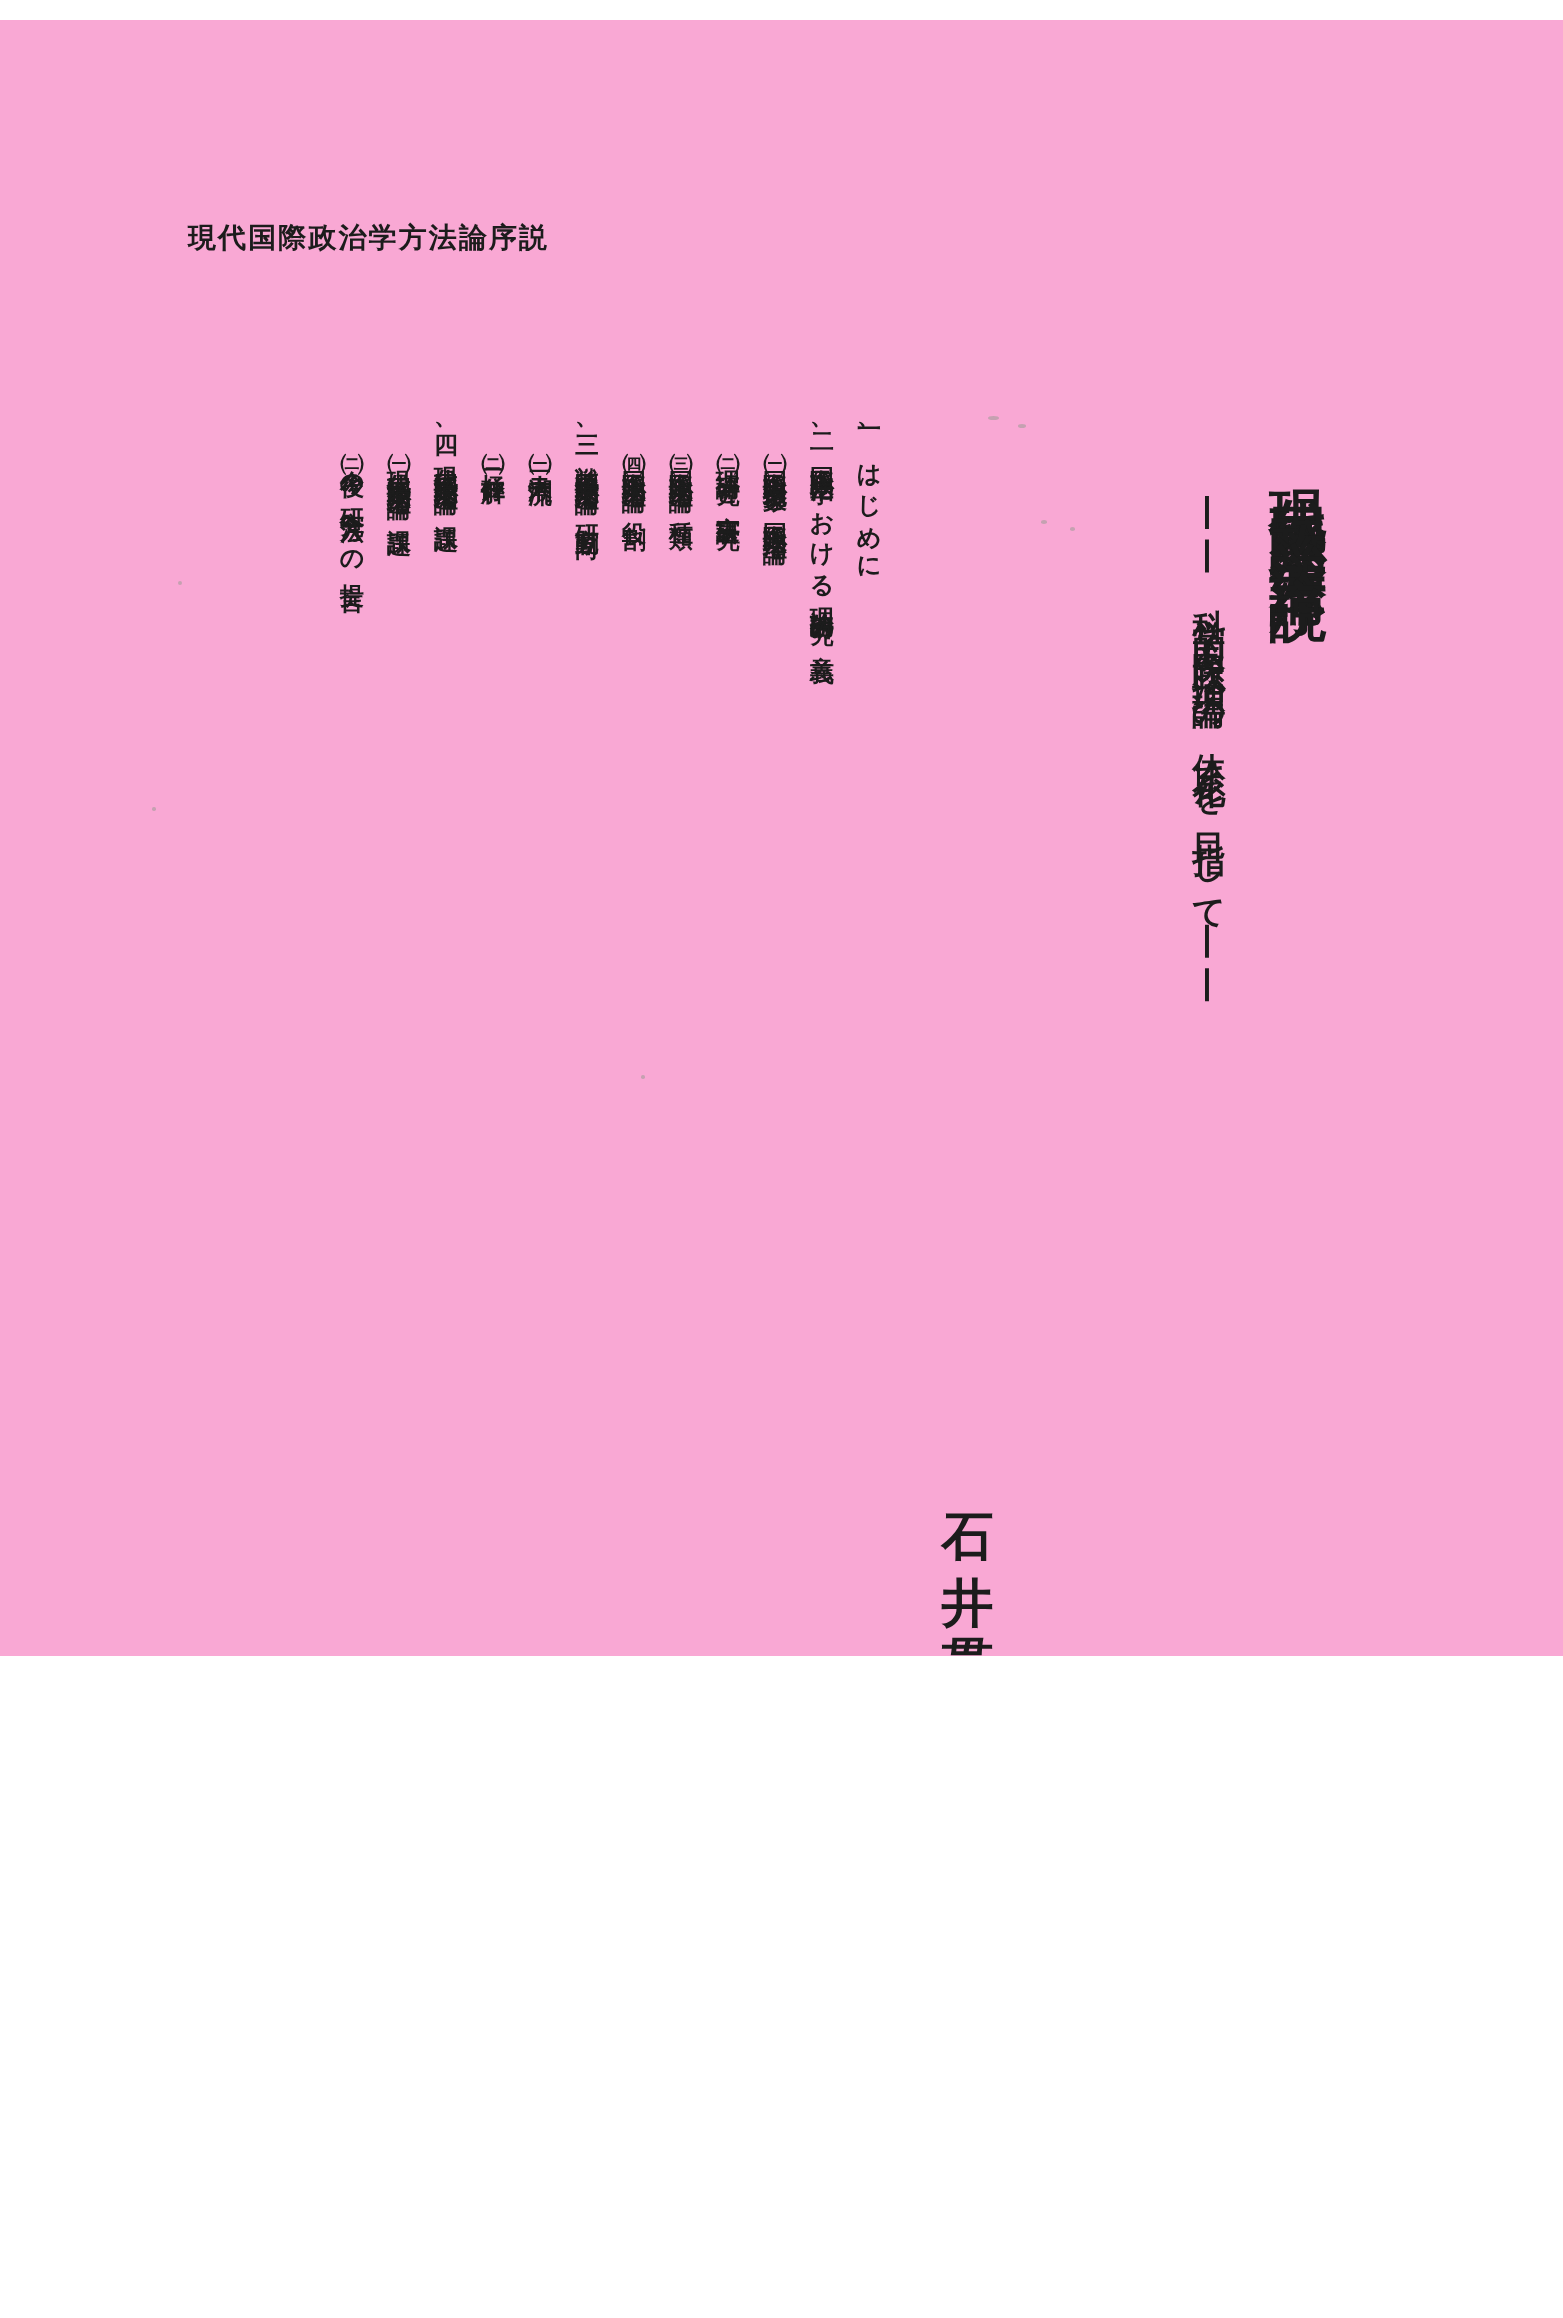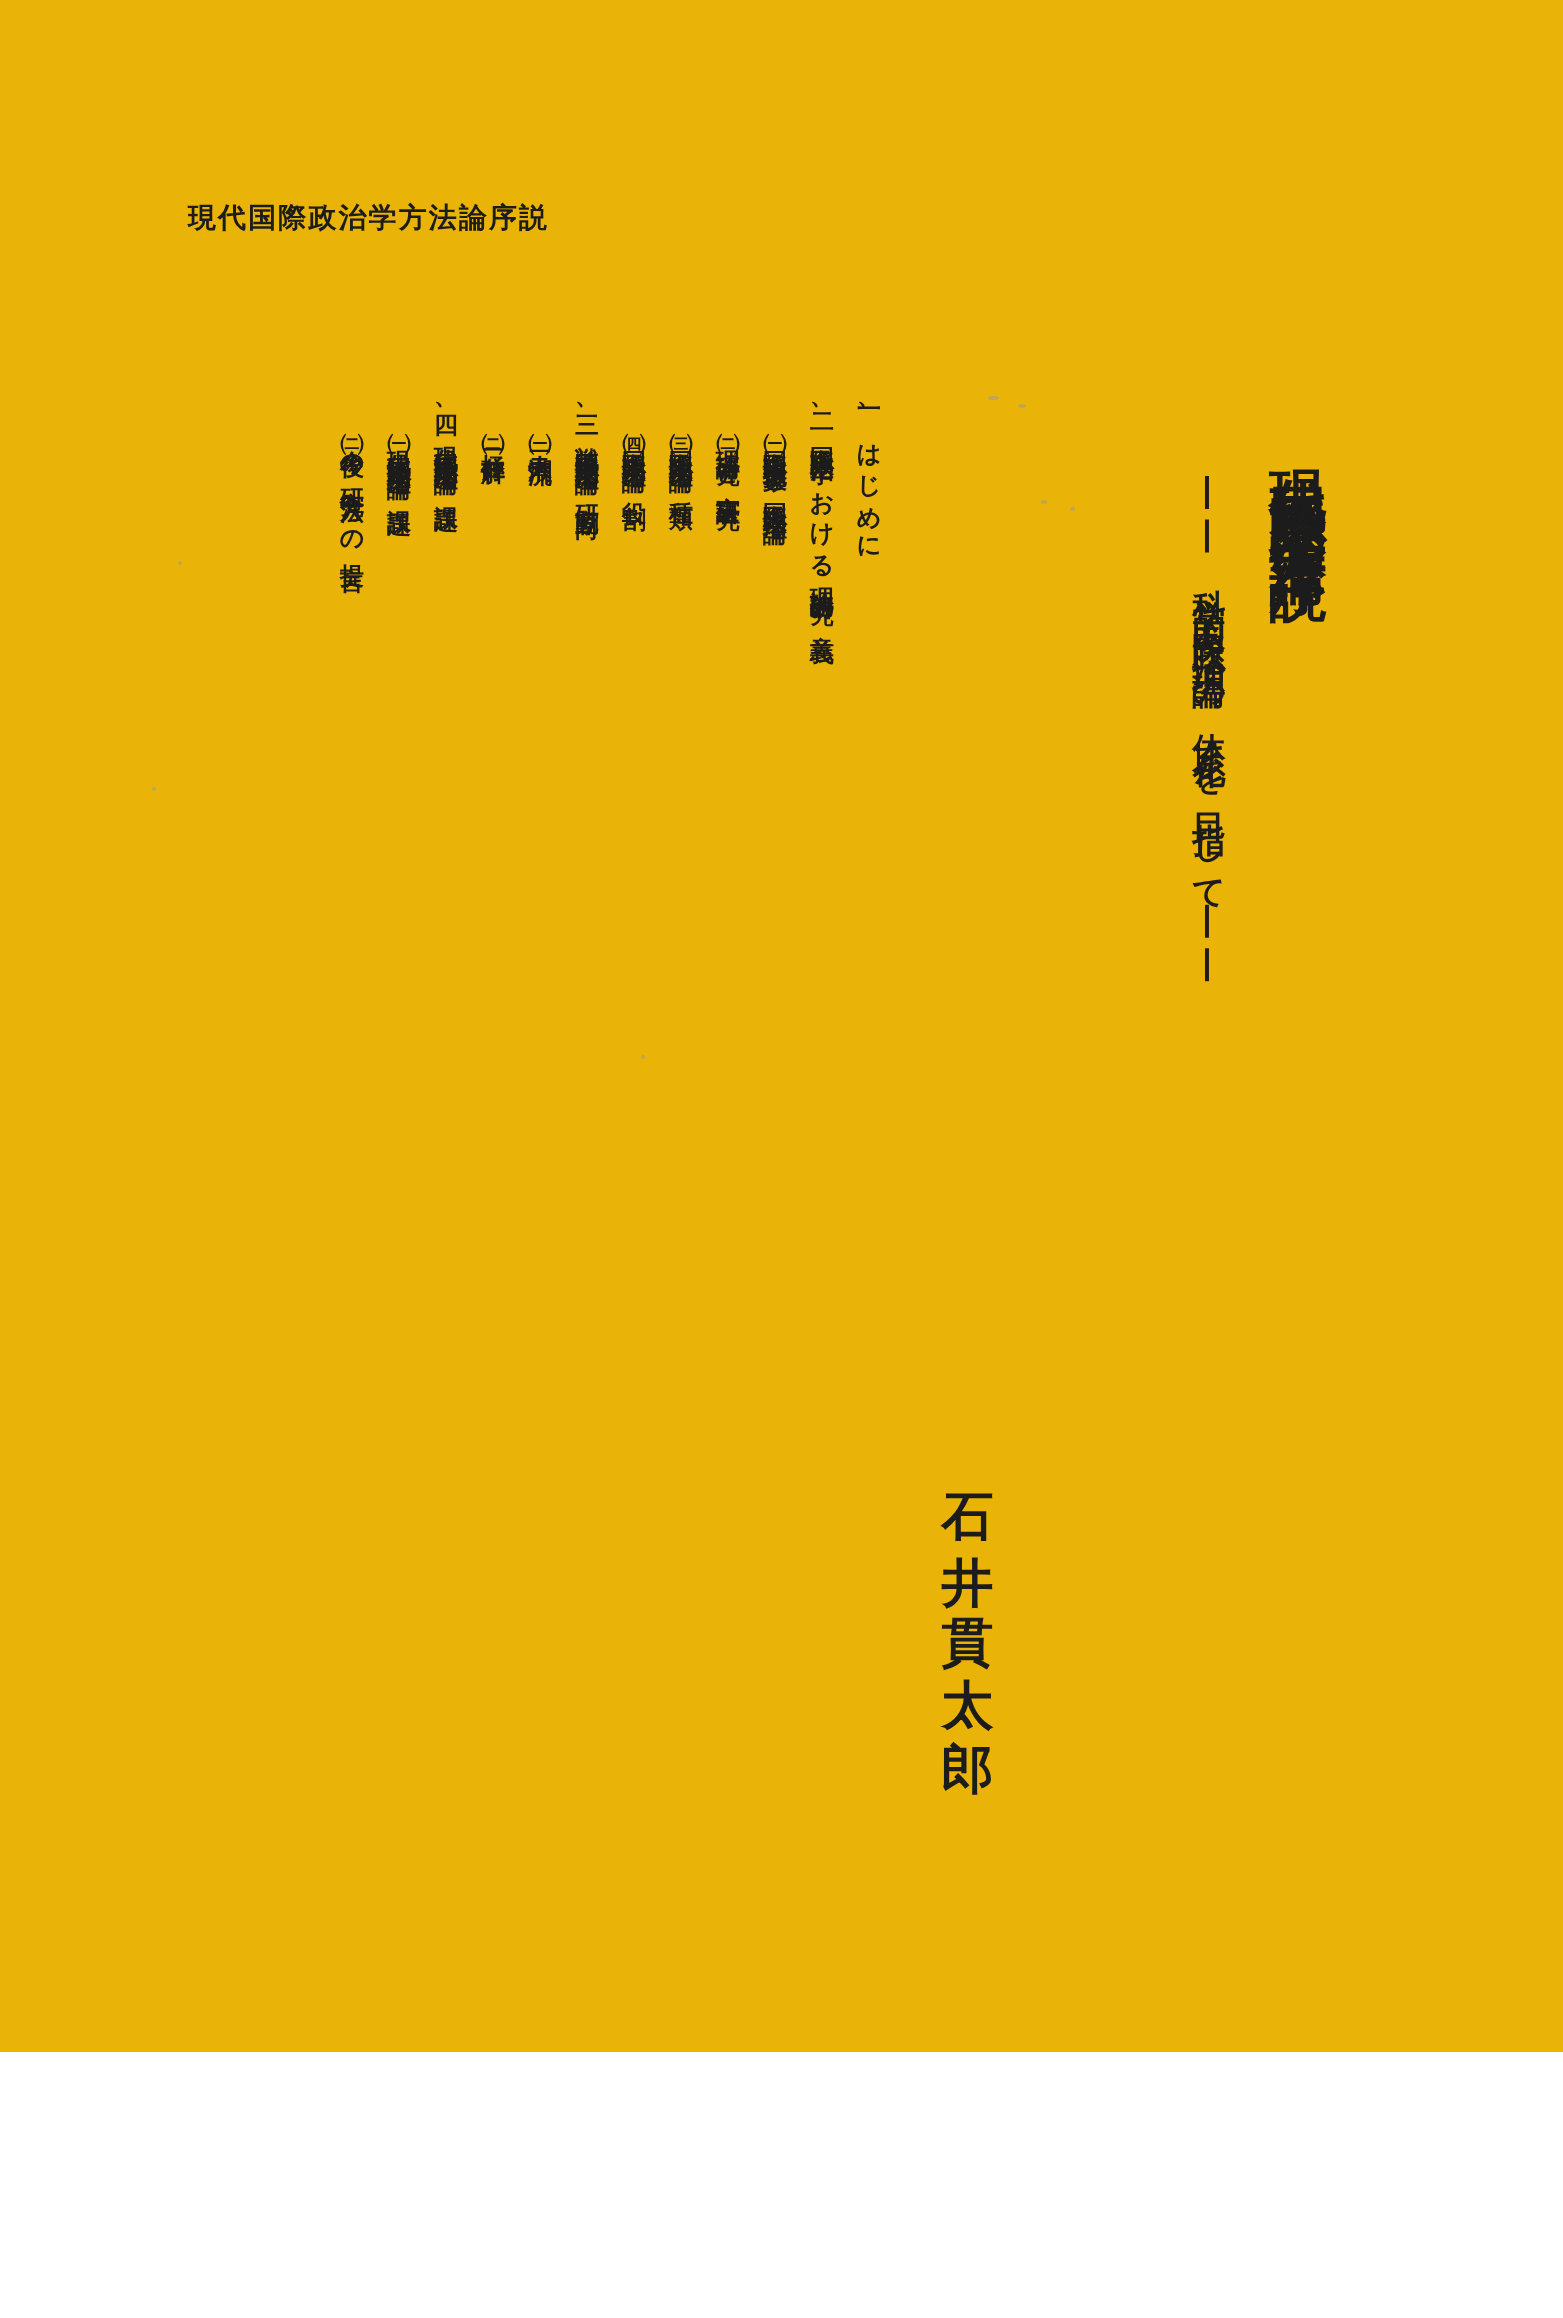--- a/index.html
+++ b/index.html
@@ -3,24 +3,25 @@
 <meta charset="utf-8">
 <style>
   html, body { margin: 0; padding: 0; }
   body {
     width: 1563px; height: 2319px;
     background: #ffffff;
     font-family: "DejaVu Serif", "Liberation Serif", serif;
   }
   .page {
     position: relative;
-    width: 1563px; height: 2052px;
-    background: #eab308;
+    width: 1563px; height: 1636px;
+    background: #f9a8d4;
     color: #1c1c1c;
     overflow: hidden;
+    margin-top: 20px;
   }
   
   .running-header {
     position: absolute;
     left: 188px; top: 199px;
     font-size: 28px;
     letter-spacing: 2.1px;
     font-weight: 600;
     white-space: nowrap;
   }

